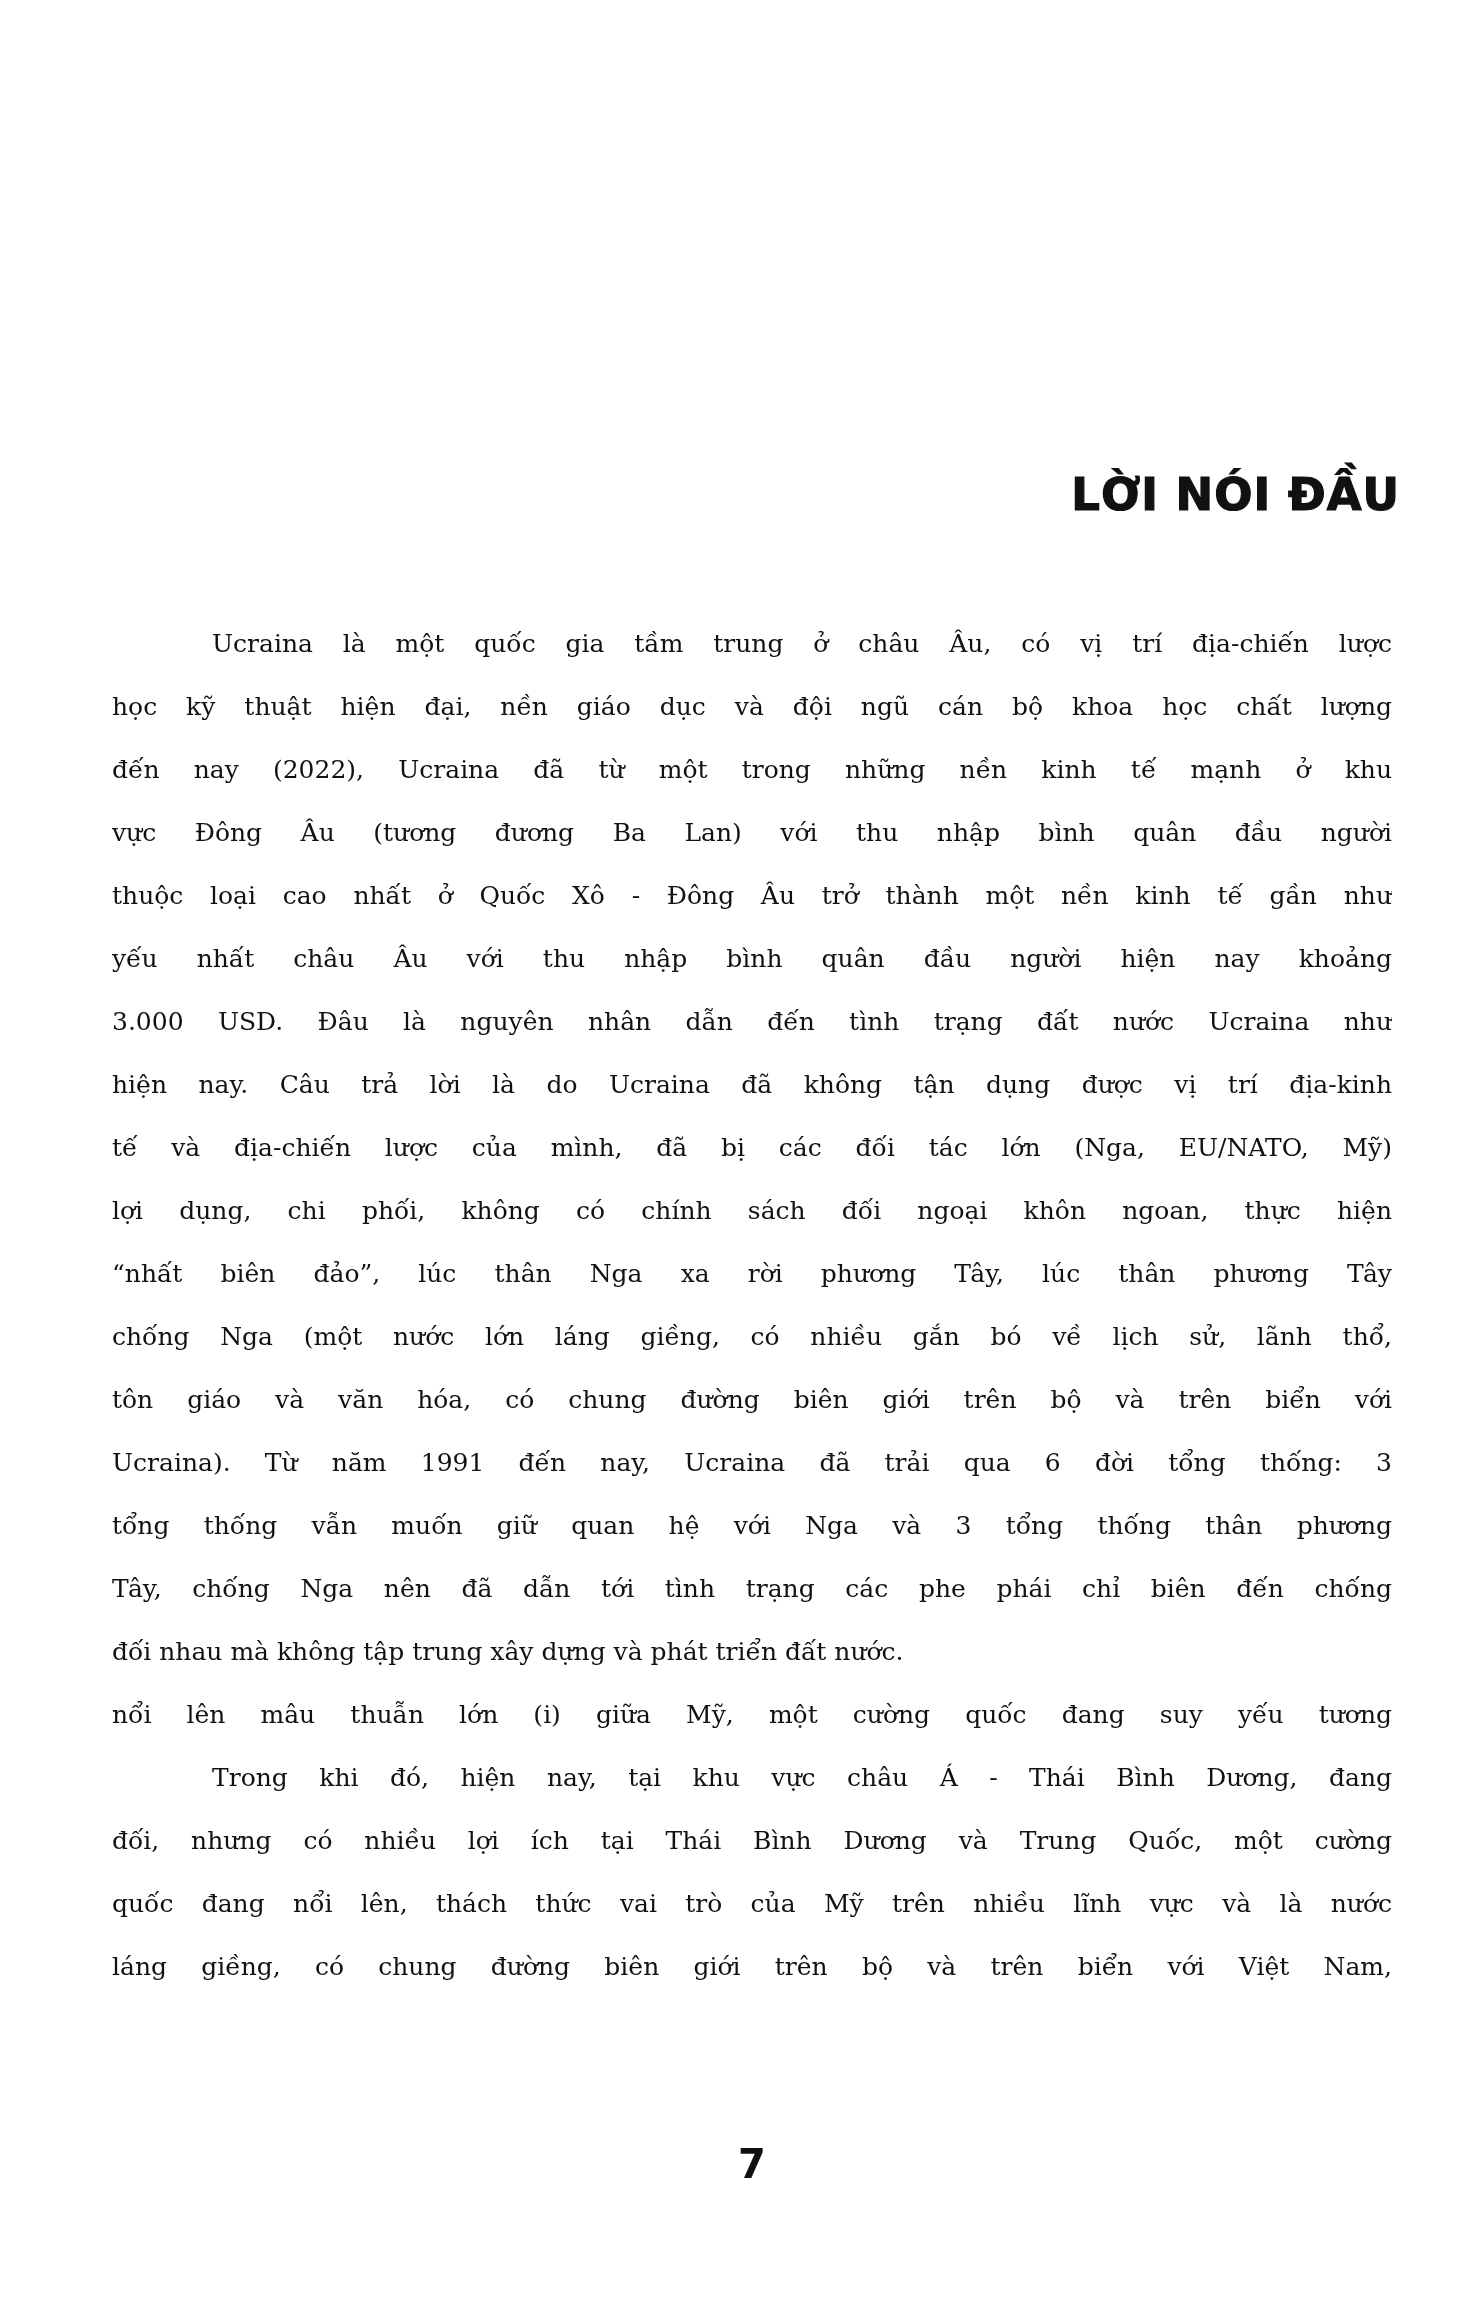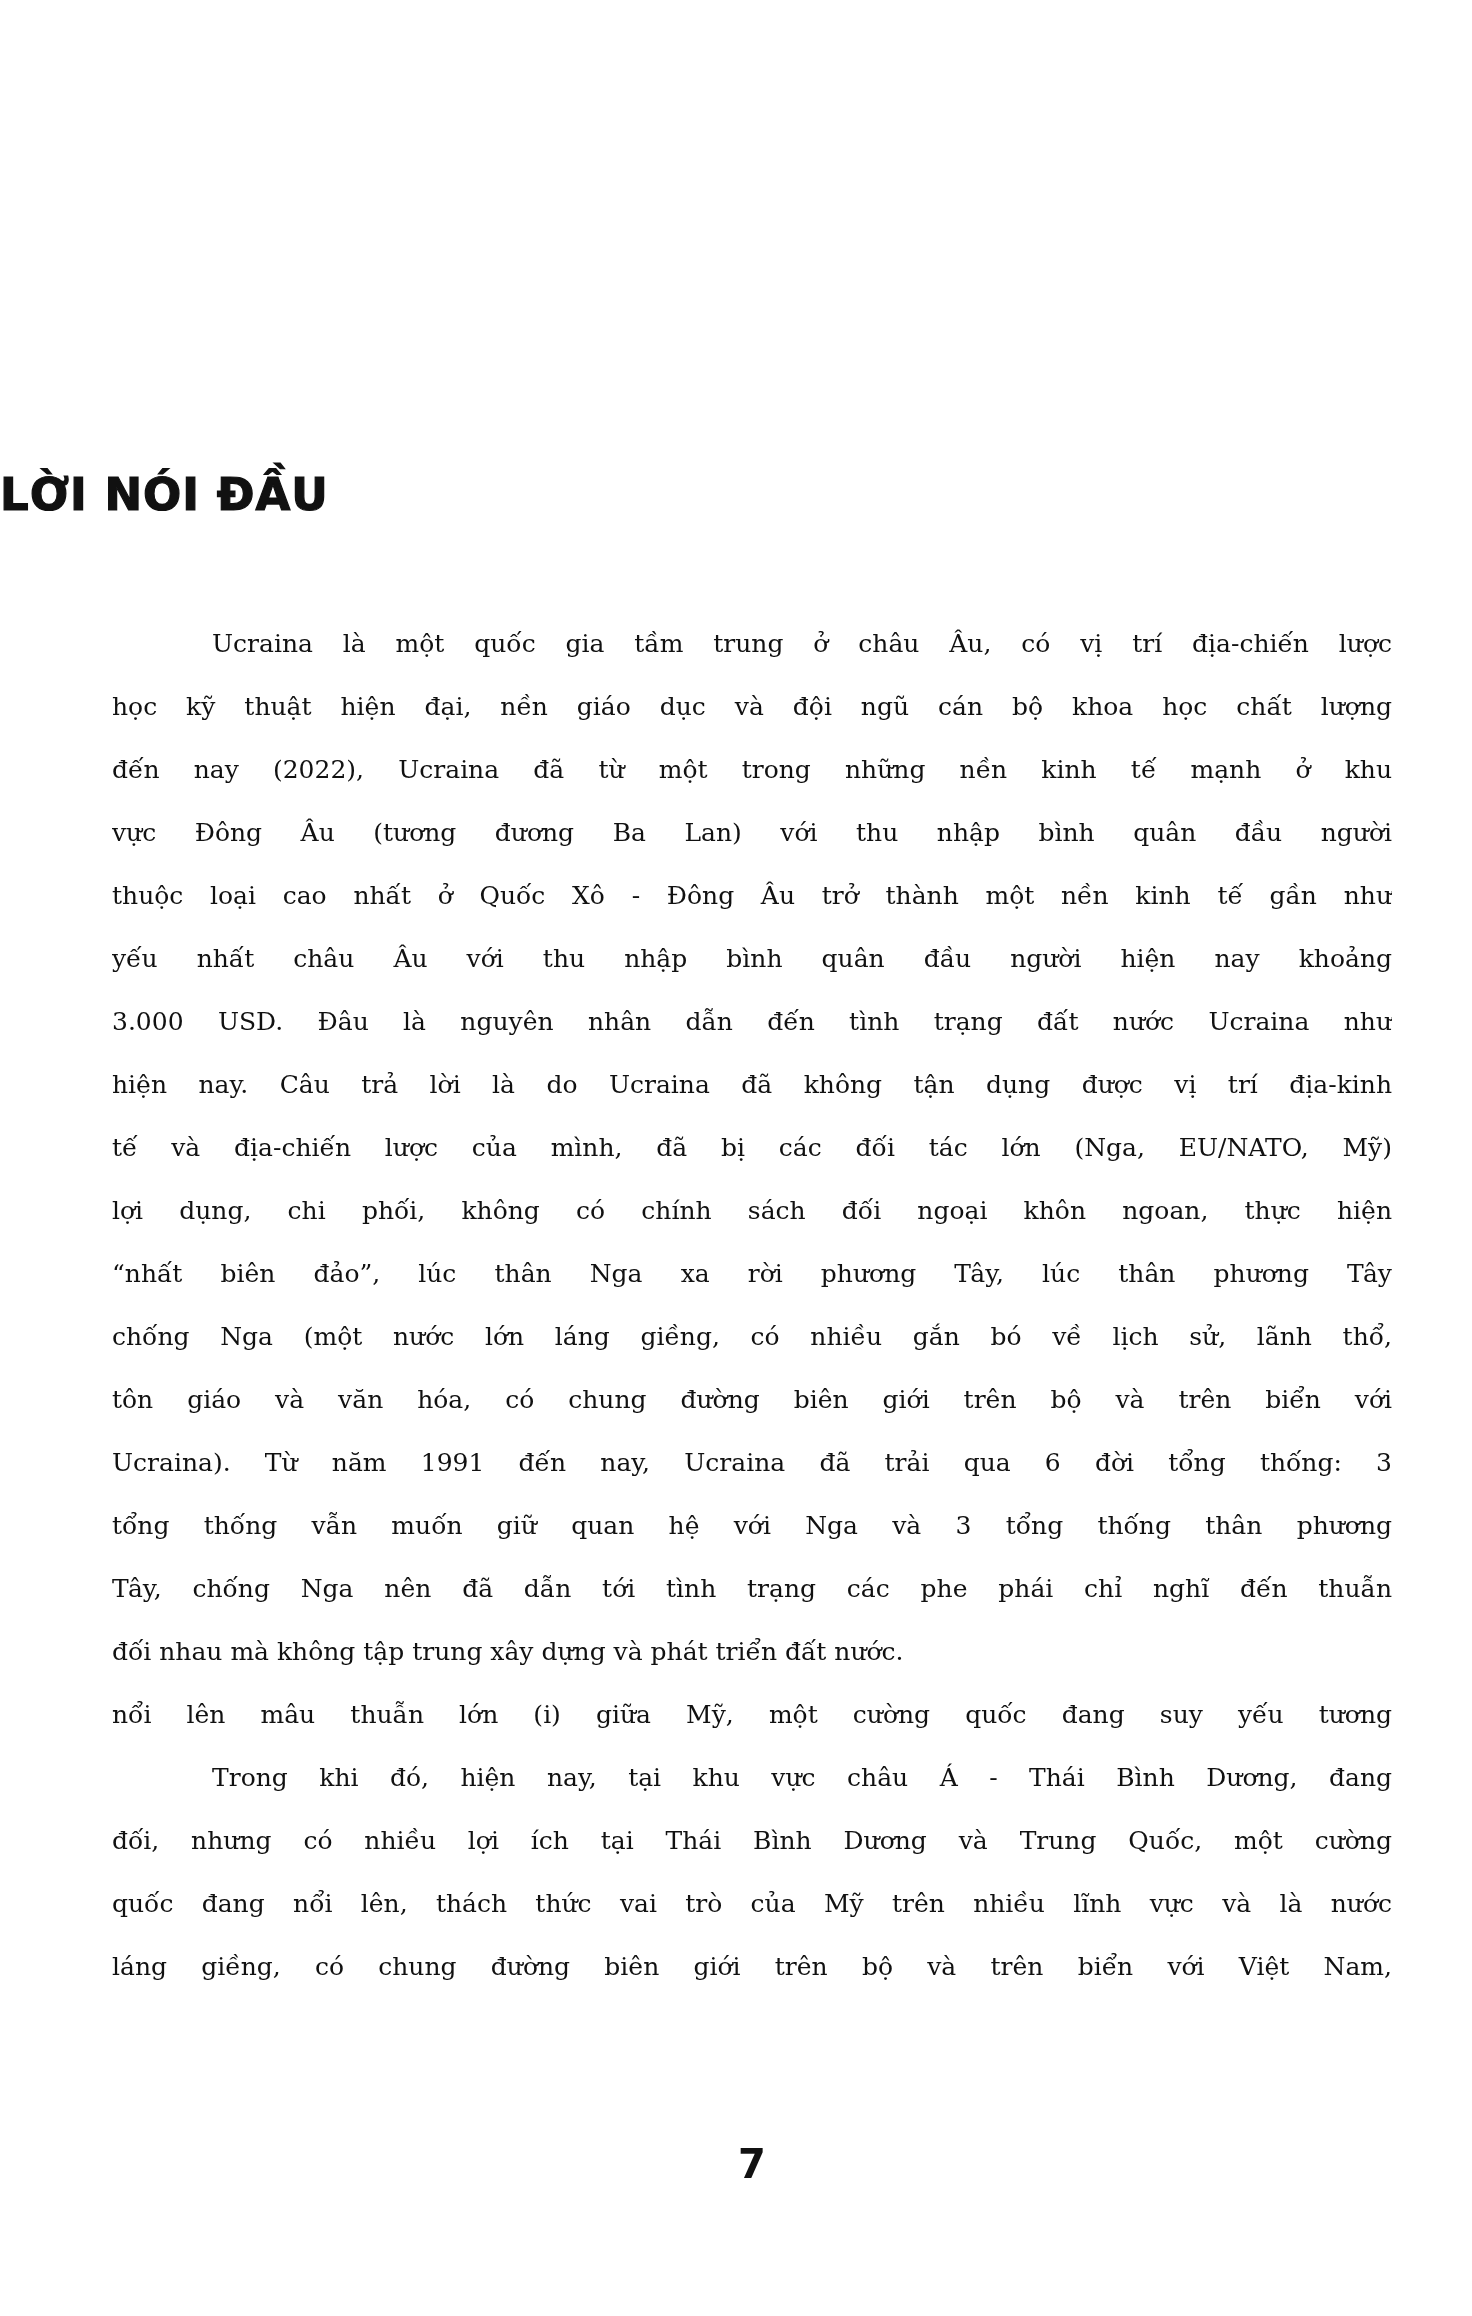--- a/index.html
+++ b/index.html
@@ -14,21 +14,21 @@
     margin: 0 auto;
     background: var(--paper, #ffffff);
     color: var(--ink, #111111);
     overflow: hidden;
   }
   .title {
     position: absolute;
     top: 440px;
     left: 0;
     width: 1400px;
-    text-align: left;
+    text-align: right;
     font-family: "DejaVu Sans", sans-serif;
     font-weight: 900;
     font-size: 45px;
     line-height: 1.1;
     letter-spacing: 1px;
     -webkit-text-stroke: 1.2px var(--ink, #111111);
   }
   .body-text {
     position: absolute;
     top: 612px;
@@ -83,21 +83,21 @@
         <div class="text-line">yếu nhất châu Âu với thu nhập bình quân đầu người hiện nay khoảng</div>
         <div class="text-line">3.000 USD. Đâu là nguyên nhân dẫn đến tình trạng đất nước Ucraina như</div>
         <div class="text-line">hiện nay. Câu trả lời là do Ucraina đã không tận dụng được vị trí địa-kinh</div>
         <div class="text-line">tế và địa-chiến lược của mình, đã bị các đối tác lớn (Nga, EU/NATO, Mỹ)</div>
         <div class="text-line">lợi dụng, chi phối, không có chính sách đối ngoại khôn ngoan, thực hiện</div>
         <div class="text-line">“nhất biên đảo”, lúc thân Nga xa rời phương Tây, lúc thân phương Tây</div>
         <div class="text-line">chống Nga (một nước lớn láng giềng, có nhiều gắn bó về lịch sử, lãnh thổ,</div>
         <div class="text-line">tôn giáo và văn hóa, có chung đường biên giới trên bộ và trên biển với</div>
         <div class="text-line">Ucraina). Từ năm 1991 đến nay, Ucraina đã trải qua 6 đời tổng thống: 3</div>
         <div class="text-line">tổng thống vẫn muốn giữ quan hệ với Nga và 3 tổng thống thân phương</div>
-        <div class="text-line">Tây, chống Nga nên đã dẫn tới tình trạng các phe phái chỉ nghĩ đến thuẫn</div>
+        <div class="text-line">Tây, chống Nga nên đã dẫn tới tình trạng các phe phái chỉ biên đến chống</div>
         <div class="text-line last-left">đối nhau mà không tập trung xây dựng và phát triển đất nước.</div>
       </div>
       <div class="paragraph">
         <div class="text-line">nổi lên mâu thuẫn lớn (i) giữa Mỹ, một cường quốc đang suy yếu tương</div>
         <div class="text-line first-indent">Trong khi đó, hiện nay, tại khu vực châu Á - Thái Bình Dương, đang</div>
         <div class="text-line">đối, nhưng có nhiều lợi ích tại Thái Bình Dương và Trung Quốc, một cường</div>
         <div class="text-line">quốc đang nổi lên, thách thức vai trò của Mỹ trên nhiều lĩnh vực và là nước</div>
         <div class="text-line">láng giềng, có chung đường biên giới trên bộ và trên biển với Việt Nam,</div>
       </div>
     </div>

